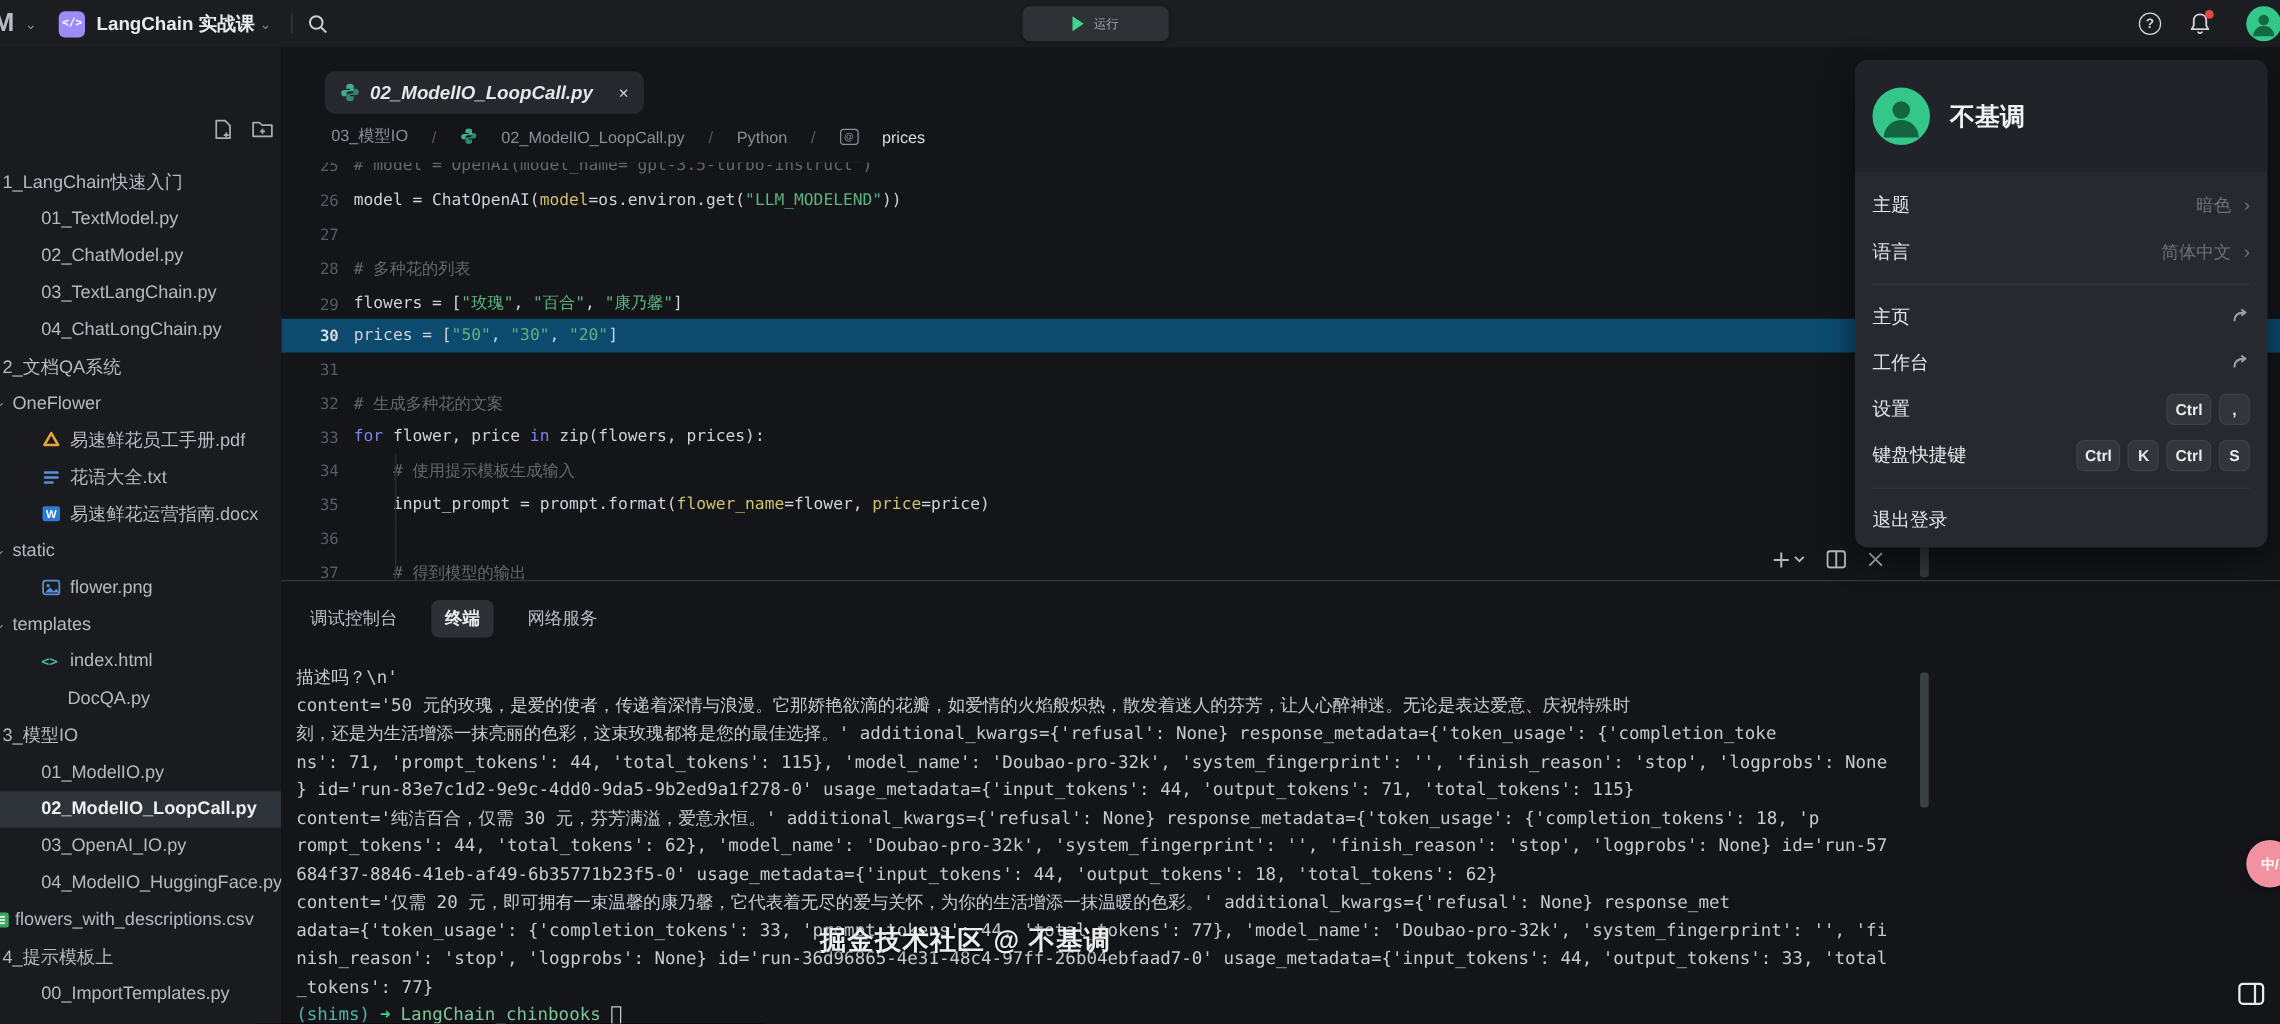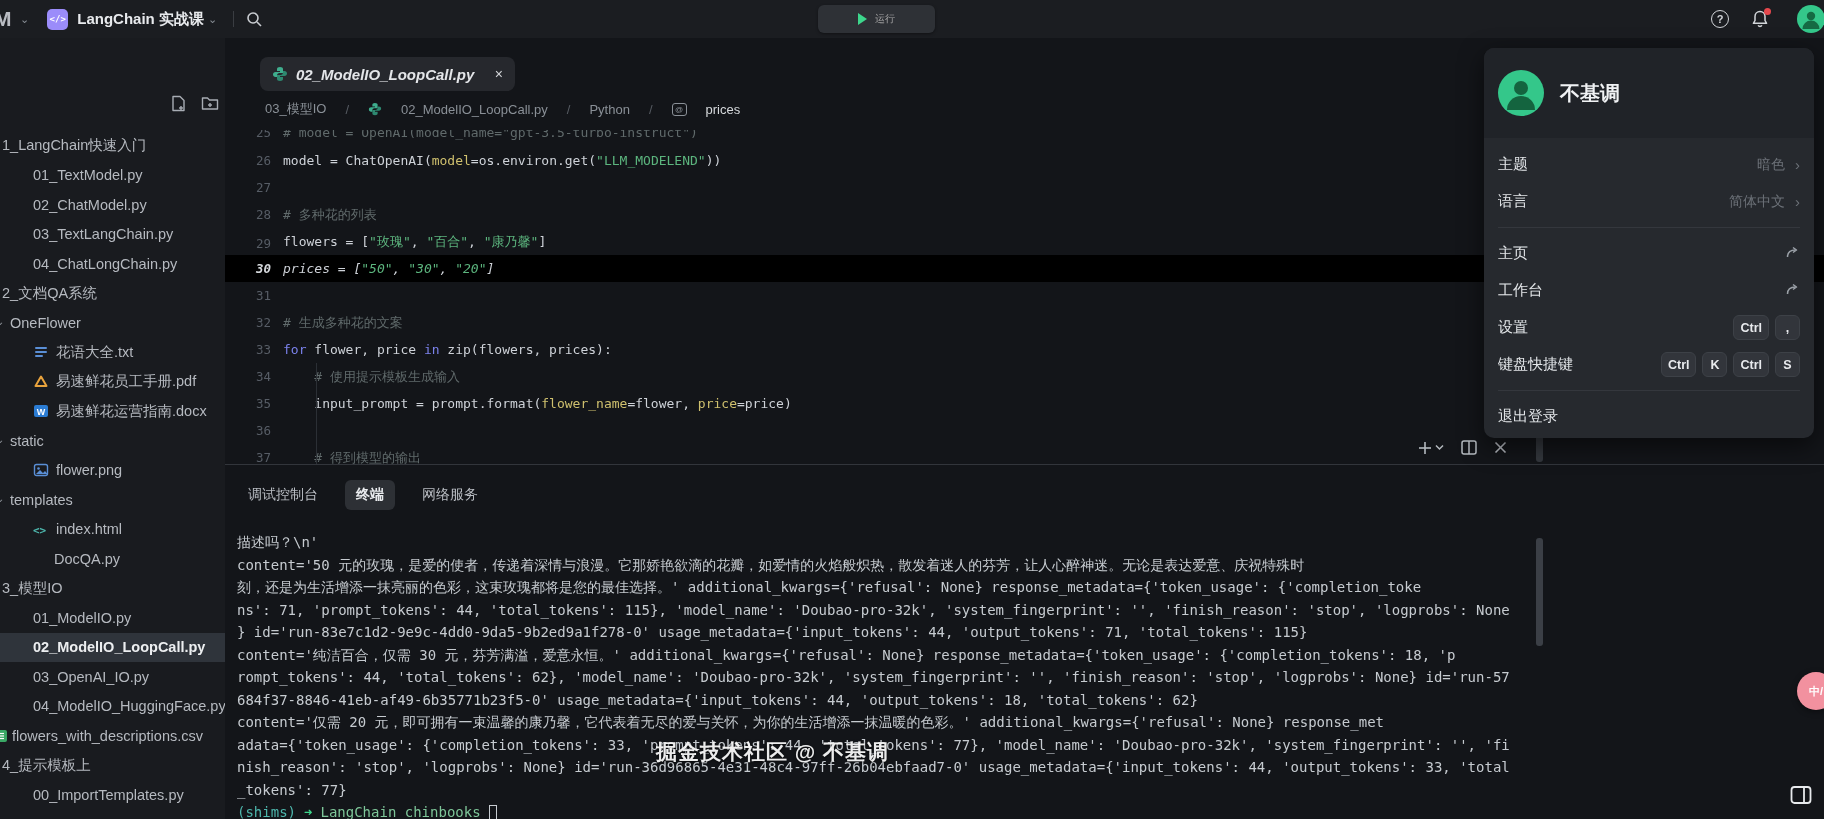--- a/index.html
+++ b/index.html
@@ -49,21 +49,21 @@
   #crumbs{ position:absolute; left:40px; top:62px; display:flex; align-items:center; gap:19px; font-size:13px; color:#8a9097; }
   #crumbs .sep{ color:#565b62; }
   #crumbs .strong{ color:#d6d9dc; }
   #crumbs .sym{ width:15px; height:13px; border:1px solid #8a9097; border-radius:3px; font-size:8px;
                 display:inline-flex; align-items:center; justify-content:center; }
   #code{ position:absolute; left:0; top:92px; width:1599px; height:334px; overflow:hidden;
          font-family:"DejaVu Sans Mono",monospace; font-size:13px; }
   .cline{ position:relative; height:27px; display:flex; align-items:center; }
   .cline .gut{ width:58px; text-align:right; color:#575d66; flex:none; padding-right:12px; font-size:12.5px; }
   .cline .ctext{ white-space:pre; }
-  .cline.hl{ background:#000000;font-style:italic; }
+  .cline.hl{ background:#0c4a6e; }
   .cline.hl .gut{ color:#d6d9dd; font-weight:bold; }
   .cline.clip-top{ height:17px; overflow:hidden; }
   .cline.clip-top .inner{ margin-top:-12px; }
   .cline .guide{ position:absolute; left:91px; top:0; width:1px; height:27px; background:#2b2f35; }
   .tok-df{ color:#ced2d8; } .tok-kw{ color:#7b82ec; } .tok-st{ color:#5cb57e; }
   .tok-pm{ color:#cfc06e; } .tok-cm{ color:#606a6b; }
   #ed-scroll{ left:1536px; top:402px; width:7px; height:60px; background:#33373d; border-radius:3px; }
 
   
   #pdivider{ left:225px; top:464px; width:1599px; height:1px; background:#32353b; }
@@ -178,34 +178,34 @@
         <div class="titem">
           <span class="tlabel" style="left: 2px;">2_文档QA系统</span>
         </div>
         <div class="titem">
           <span class="tchev">⌄</span>
           <span class="tlabel" style="left: 10px;">OneFlower</span>
         </div>
         <div class="titem">
           <span class="ticon" style="left: 33px;">
             <svg width="16" height="16" viewBox="0 0 16 16">
+              <path d="M8 2.5 13.5 12h-11z" fill="none" stroke="#e8a33d" stroke-width="2" stroke-linejoin="round"></path>
+            </svg>
+          </span>
+          <span class="tlabel" style="left: 56px;">易速鲜花员工手册.pdf</span>
+        </div>
+        <div class="titem">
+          <span class="ticon" style="left: 33px;">
+            <svg width="16" height="16" viewBox="0 0 16 16">
               <rect x="2" y="3" width="12" height="2" rx="1" fill="#5a8fd6"></rect>
               <rect x="2" y="7" width="12" height="2" rx="1" fill="#5a8fd6"></rect>
               <rect x="2" y="11" width="8" height="2" rx="1" fill="#5a8fd6"></rect>
             </svg>
           </span>
           <span class="tlabel" style="left: 56px;">花语大全.txt</span>
-        </div>
-        <div class="titem">
-          <span class="ticon" style="left: 33px;">
-            <svg width="16" height="16" viewBox="0 0 16 16">
-              <path d="M8 2.5 13.5 12h-11z" fill="none" stroke="#e8a33d" stroke-width="2" stroke-linejoin="round"></path>
-            </svg>
-          </span>
-          <span class="tlabel" style="left: 56px;">易速鲜花员工手册.pdf</span>
         </div>
         <div class="titem">
           <span class="ticon" style="left: 33px;">
             <svg width="16" height="16" viewBox="0 0 16 16">
               <rect x="1" y="2" width="14" height="12" rx="2" fill="#2b7cd3"></rect>
               <text x="8" y="11.5" font-size="9" font-weight="bold" fill="#fff" text-anchor="middle" font-family="Liberation Sans,sans-serif">W</text>
             </svg>
           </span>
           <span class="tlabel" style="left: 56px;">易速鲜花运营指南.docx</span>
         </div>

